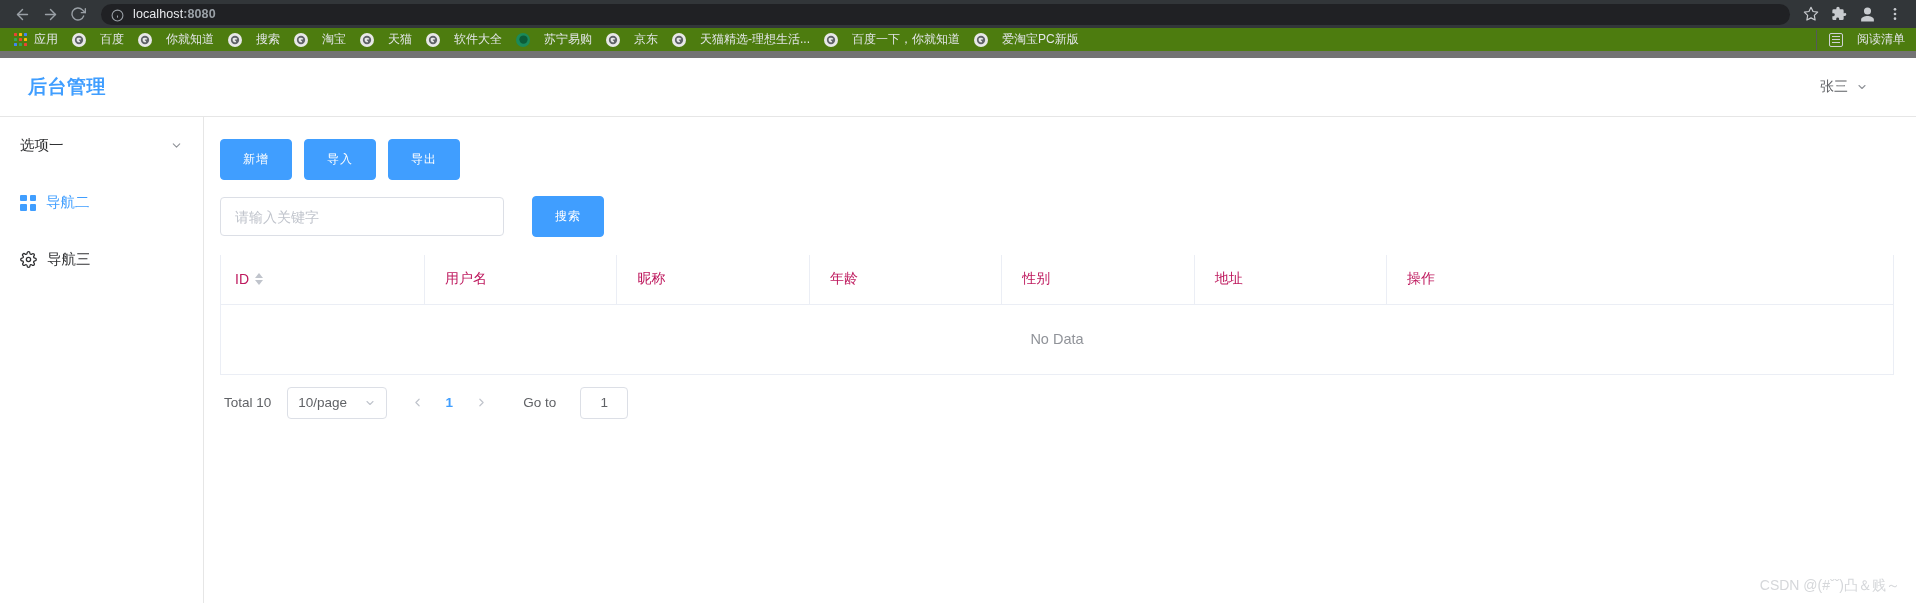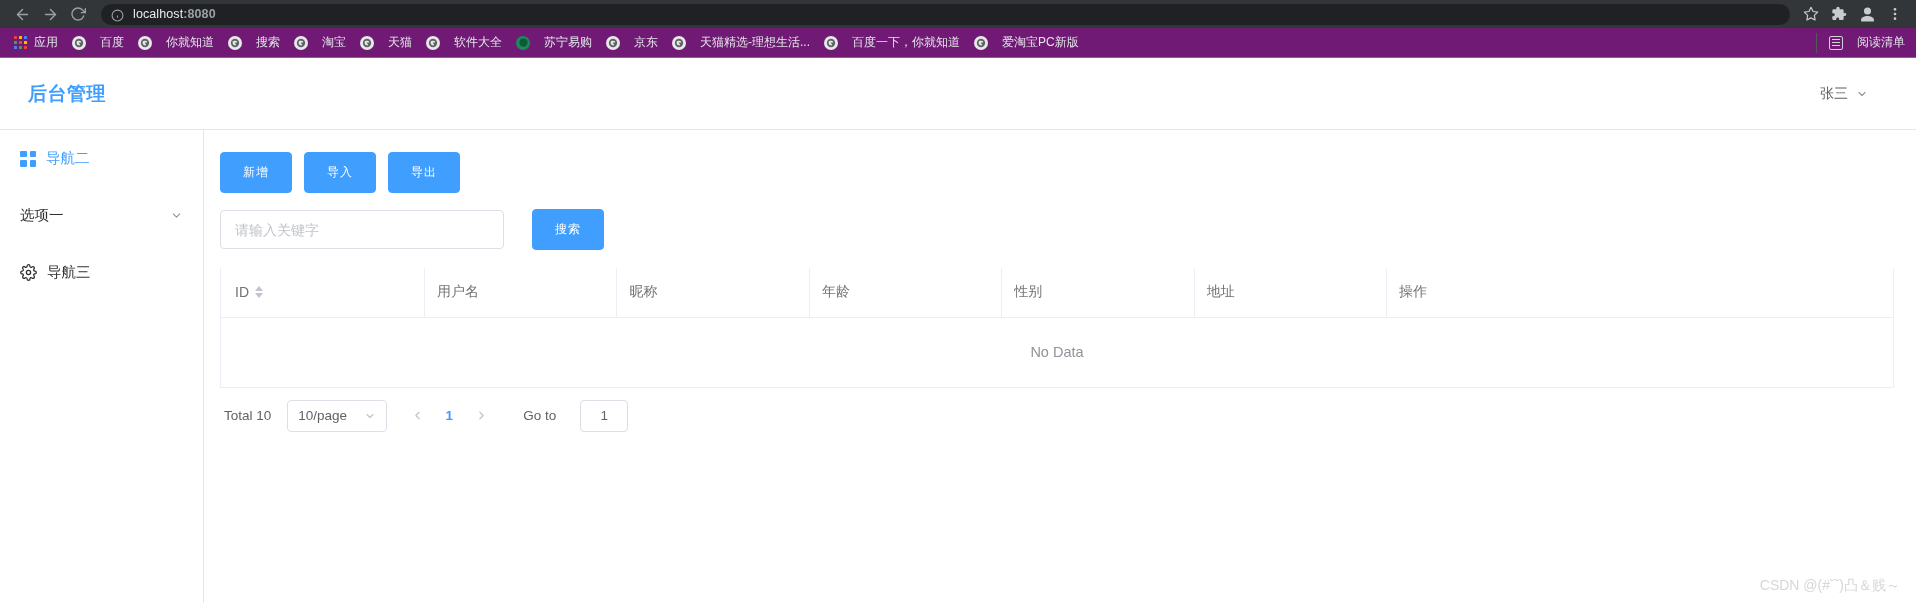--- a/index.html
+++ b/index.html
@@ -61,26 +61,26 @@
   }
   .tb-icon {
     width: 26px; height: 26px;
     display: flex; align-items: center; justify-content: center;
     color: #c8cbcf;
   }
 
   
   .bookmarks {
     height: 30px;
-    background: #701a75;
+    background: #4d7c0f;
     display: flex;
     align-items: center;
     padding: 0 7px;
     position: relative;
-    border-bottom: 1px solid #737373;
+    border-bottom: 7px solid #737373;
   }
   .bm {
     display: flex;
     align-items: center;
     height: 22px;
     padding: 0 7px;
     border-radius: 3px;
     flex: 0 0 auto;
     max-width: 190px;
   }
@@ -138,21 +138,21 @@
   .readlist-icon i:nth-child(3){ width: 100%; }
 
   
   .app {
     height: 545px;
     display: flex;
     flex-direction: column;
     background: #fff;
   }
   .app-header {
-    height: 72px;
+    height: 59px;
     background: #ffffff;
     border-bottom: 1px solid #e6e6e6;
     display: flex;
     align-items: center;
     justify-content: space-between;
     padding: 0 28px 0 28px;
     flex: 0 0 auto;
   }
   .app-title {
     font-size: 19px;
@@ -280,23 +280,23 @@
   }
   table.data-table {
     width: 100%;
     border-collapse: collapse;
     table-layout: fixed;
   }
   table.data-table th {
     text-align: left;
     font-size: 14px;
     font-weight: normal;
-    color: #737373;
+    color: #be185d;
     height: 49px;
-    padding: 0 12px;
+    padding: 0 20px;
     border-bottom: 1px solid #ebeef5;
     border-right: 1px solid #ebeef5;
     background: #fff;
     vertical-align: middle;
   }
   table.data-table th:first-child { border-left: 1px solid #ebeef5; }
   table.data-table th.first-pad { padding-left: 14px; }
   .th-inner { display: flex; align-items: center; gap: 6px; }
   .sort-caret {
     display: flex;
@@ -577,37 +577,37 @@
         <svg width="12" height="12" viewBox="0 0 24 24" fill="none" stroke="currentColor" stroke-width="2.2" stroke-linecap="round" stroke-linejoin="round">
             <polyline points="6 9 12 15 18 9"></polyline>
           </svg>
       </span>
     </div>
   </div>
 
   <div class="app-body">
 
     <div class="sidebar">
+      <div class="side-item">
+        <span class="side-label">选项一</span>
+        <span class="side-arrow">
+          <svg width="13" height="13" viewBox="0 0 24 24" fill="none" stroke="currentColor" stroke-width="2" stroke-linecap="round" stroke-linejoin="round">
+              <polyline points="6 9 12 15 18 9"></polyline>
+            </svg>
+        </span>
+      </div>
+
       <div class="side-item sub active">
         <span class="icon-grid">
             <i></i>
             <i></i>
             <i></i>
             <i></i>
           </span>
         <span class="side-label">导航二</span>
-      </div>
-
-      <div class="side-item">
-        <span class="side-label">选项一</span>
-        <span class="side-arrow">
-          <svg width="13" height="13" viewBox="0 0 24 24" fill="none" stroke="currentColor" stroke-width="2" stroke-linecap="round" stroke-linejoin="round">
-              <polyline points="6 9 12 15 18 9"></polyline>
-            </svg>
-        </span>
       </div>
 
       <div class="side-item sub">
         <span class="icon-gear">
           <svg width="17" height="17" viewBox="0 0 24 24" fill="none" stroke="currentColor" stroke-width="1.8" stroke-linecap="round" stroke-linejoin="round">
               <circle cx="12" cy="12" r="3"></circle>
               <path d="M19.4 15a1.65 1.65 0 0 0 .33 1.82l.06.06a2 2 0 1 1-2.83 2.83l-.06-.06a1.65 1.65 0 0 0-1.82-.33 1.65 1.65 0 0 0-1 1.51V21a2 2 0 1 1-4 0v-.09A1.65 1.65 0 0 0 9 19.4a1.65 1.65 0 0 0-1.82.33l-.06.06a2 2 0 1 1-2.83-2.83l.06-.06a1.65 1.65 0 0 0 .33-1.82 1.65 1.65 0 0 0-1.51-1H3a2 2 0 1 1 0-4h.09A1.65 1.65 0 0 0 4.6 9a1.65 1.65 0 0 0-.33-1.82l-.06-.06a2 2 0 1 1 2.83-2.83l.06.06A1.65 1.65 0 0 0 9 4.6a1.65 1.65 0 0 0 1-1.51V3a2 2 0 1 1 4 0v.09a1.65 1.65 0 0 0 1 1.51 1.65 1.65 0 0 0 1.82-.33l.06-.06a2 2 0 1 1 2.83 2.83l-.06.06A1.65 1.65 0 0 0 19.4 9v0a1.65 1.65 0 0 0 1.51 1H21a2 2 0 1 1 0 4h-.09a1.65 1.65 0 0 0-1.51 1z"></path>
             </svg>
         </span>
         <span class="side-label">导航三</span>

